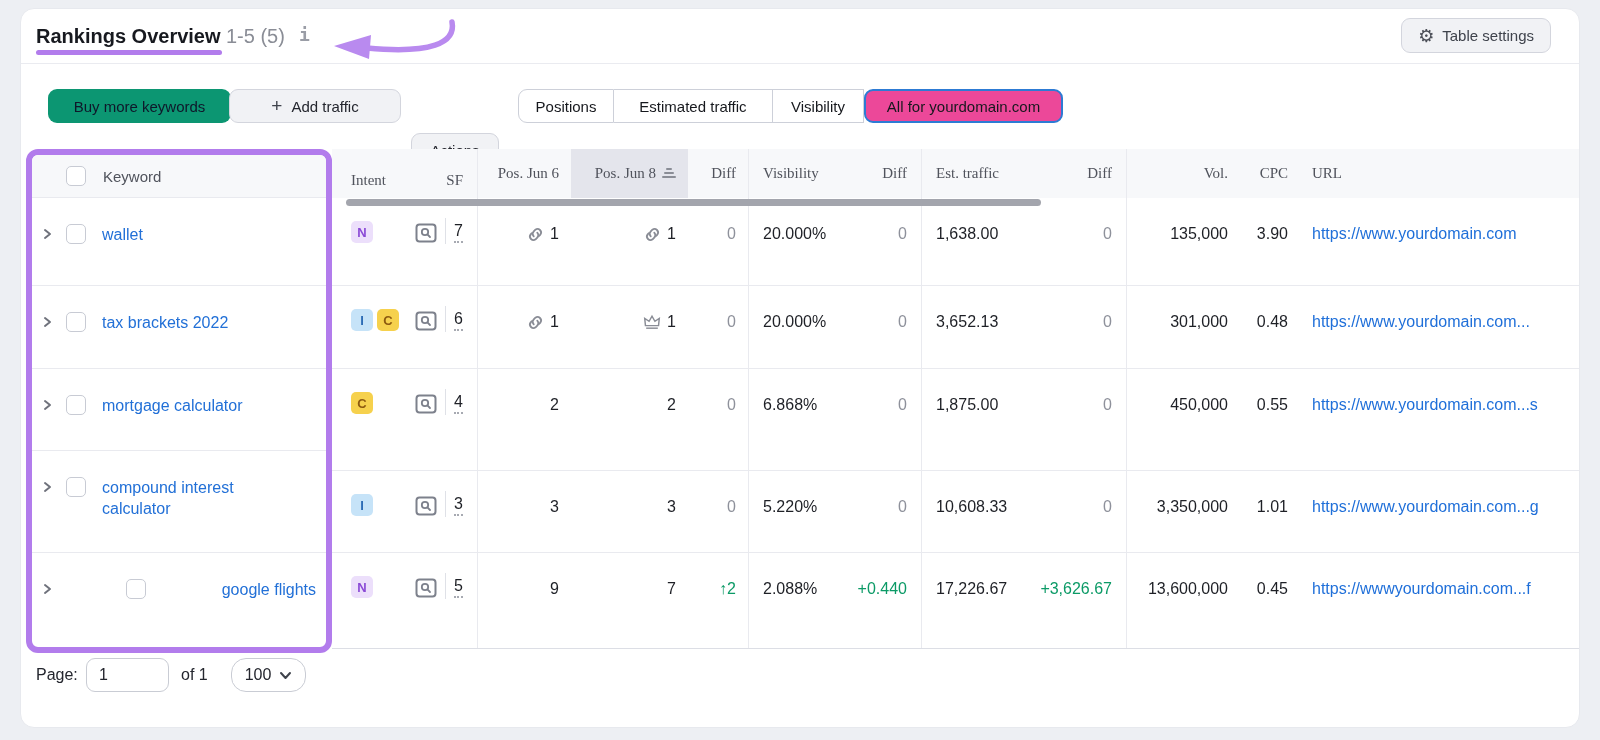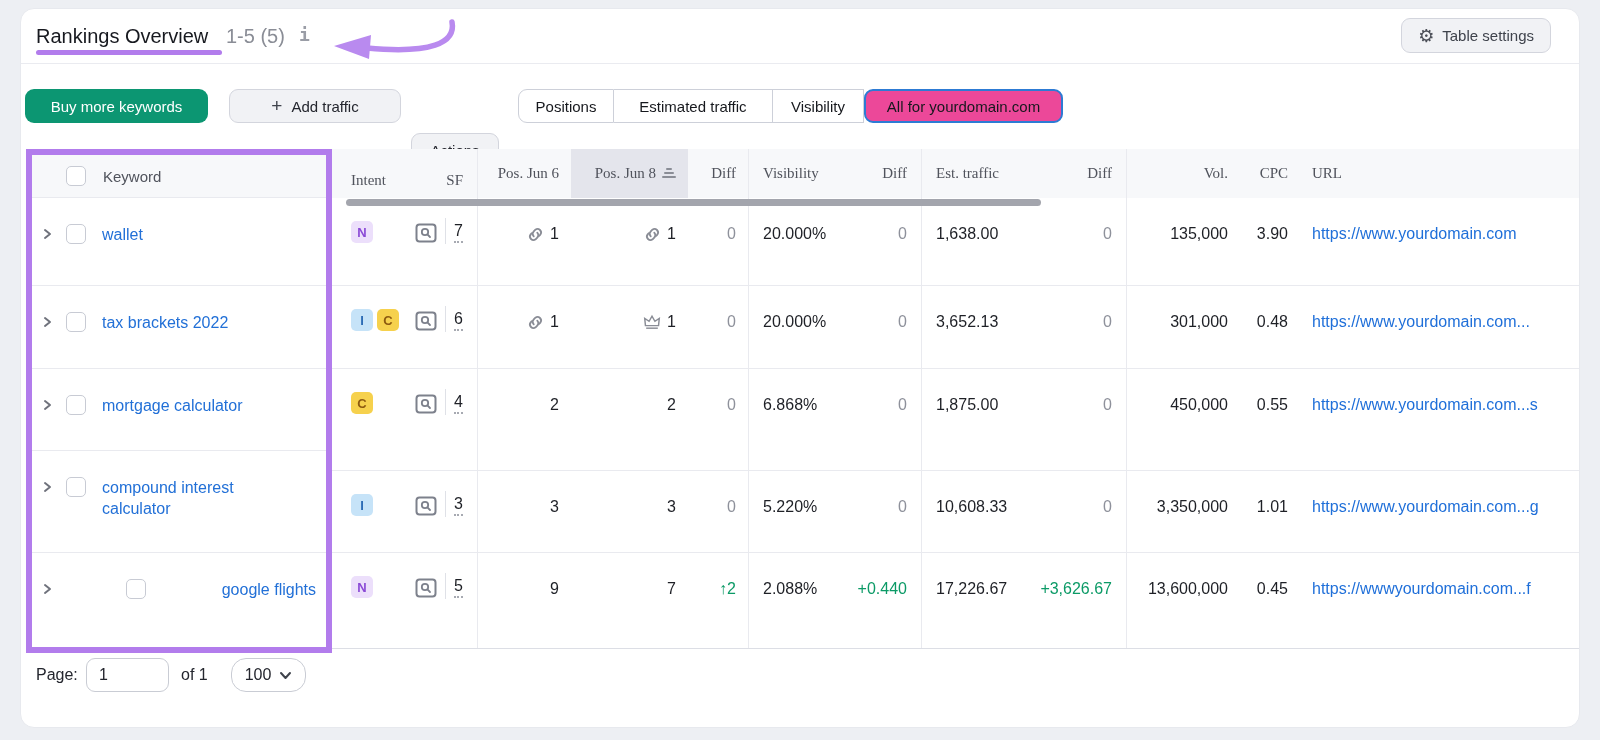--- a/index.html
+++ b/index.html
@@ -11,56 +11,56 @@
     overflow:hidden;
     color:#1e2026;
   }
   .card {
     position:absolute; left:20px; top:8px; width:1560px; height:720px;
     background:#fff; border:1px solid #e7e9ee; border-radius:14px;
     overflow:hidden;
   }
   
   .title-row { position:absolute; left:0; top:0; width:100%; height:54px; }
-  .page-title { position:absolute; left:15px; top:16px; font-size:20px; font-weight:normal; color:#17191f; }
+  .page-title { position:absolute; left:15px; top:16px; font-size:20px; font-weight:bold; color:#17191f; }
   .title-count { position:absolute; left:205px; top:16px; font-size:20px; color:#8a8d96; white-space:nowrap; }
   .info-i { position:absolute; left:278px; top:15px; font-family:"DejaVu Sans Mono",monospace; font-weight:bold; font-size:18px; color:#9a9da6; }
   .title-underline { position:absolute; left:15px; top:41px; width:186px; height:5px; border-radius:3px; background:#b27cec; }
   .title-arrow { position:absolute; left:300px; top:4px; }
   .btn-table-settings {
     position:absolute; right:28px; top:9px; height:35px; padding:0 16px;
     display:flex; align-items:center; gap:8px;
     background:#f1f2f5; border:1px solid #d3d5dd; border-radius:9px;
     font-size:15px; color:#3f434c; cursor:pointer;
   }
   .gear { font-size:18px; line-height:1; color:#4b4e57; }
   .hdr-divider { position:absolute; left:0; top:54px; width:100%; height:1px; background:#eaebf0; }
 
   
   .toolbar { position:absolute; left:0; top:80px; width:100%; height:34px; }
   .btn { height:34px; border-radius:9px; font-size:15px; display:flex; align-items:center; justify-content:center; cursor:pointer; }
-  .btn-buy { position:absolute; left:4px; width:183px; background:#0c9672; color:#ffffff; border:none; }
+  .btn-buy { position:absolute; left:27px; width:183px; background:#0c9672; color:#0f172a; border:none; }
   .btn-add { position:absolute; left:208px; width:172px; background:#f1f2f5; border:1px solid #d3d5dd; color:#24262e; gap:9px; }
   .plus { font-size:19px; color:#3f434c; line-height:1; margin-top:-2px; }
   .btn-actions { position:absolute; left:390px; width:88px; background:#f1f2f5; border:1px solid #d3d5dd; color:#24262e;margin-top:44px; }
   .segmented { position:absolute; left:497px; top:0; height:34px; display:flex; }
   .seg {
     height:34px; background:#fff; border:1px solid #cdd0d9; border-left:none;
     display:flex; align-items:center; justify-content:center;
     font-size:15px; color:#16181d; cursor:pointer;
   }
   .seg:first-child { border-left:1px solid #cdd0d9; border-radius:9px 0 0 9px; }
   .seg.selected {
     border:2px solid #2d7bd4; background:#ec4899; border-radius:9px; z-index:2;
   }
 
   
   .kw-box {
     position:absolute; left:5px; top:140px; width:306px; height:504px;
-    border:6px solid #b27cec; border-radius:0; background:#fff; overflow:hidden;
+    border:6px solid #b27cec; border-radius:12px; background:#fff; overflow:hidden;
   }
   .kw-header {
     height:43px; background:#f7f8fa; border-bottom:1px solid #e9eaef;
     display:flex; align-items:center; padding-left:34px; gap:17px;
   }
   .kw-header-label { font-size:15px; color:#50535c; }
   .krow { display:flex; align-items:flex-start; padding:26px 10px 0 8px; border-bottom:1px solid #e9eaef; }
   .krow:last-child { border-bottom:none;justify-content:space-between; }
   .chev { margin-top:4px; flex:0 0 14px; }
   .cbx {

